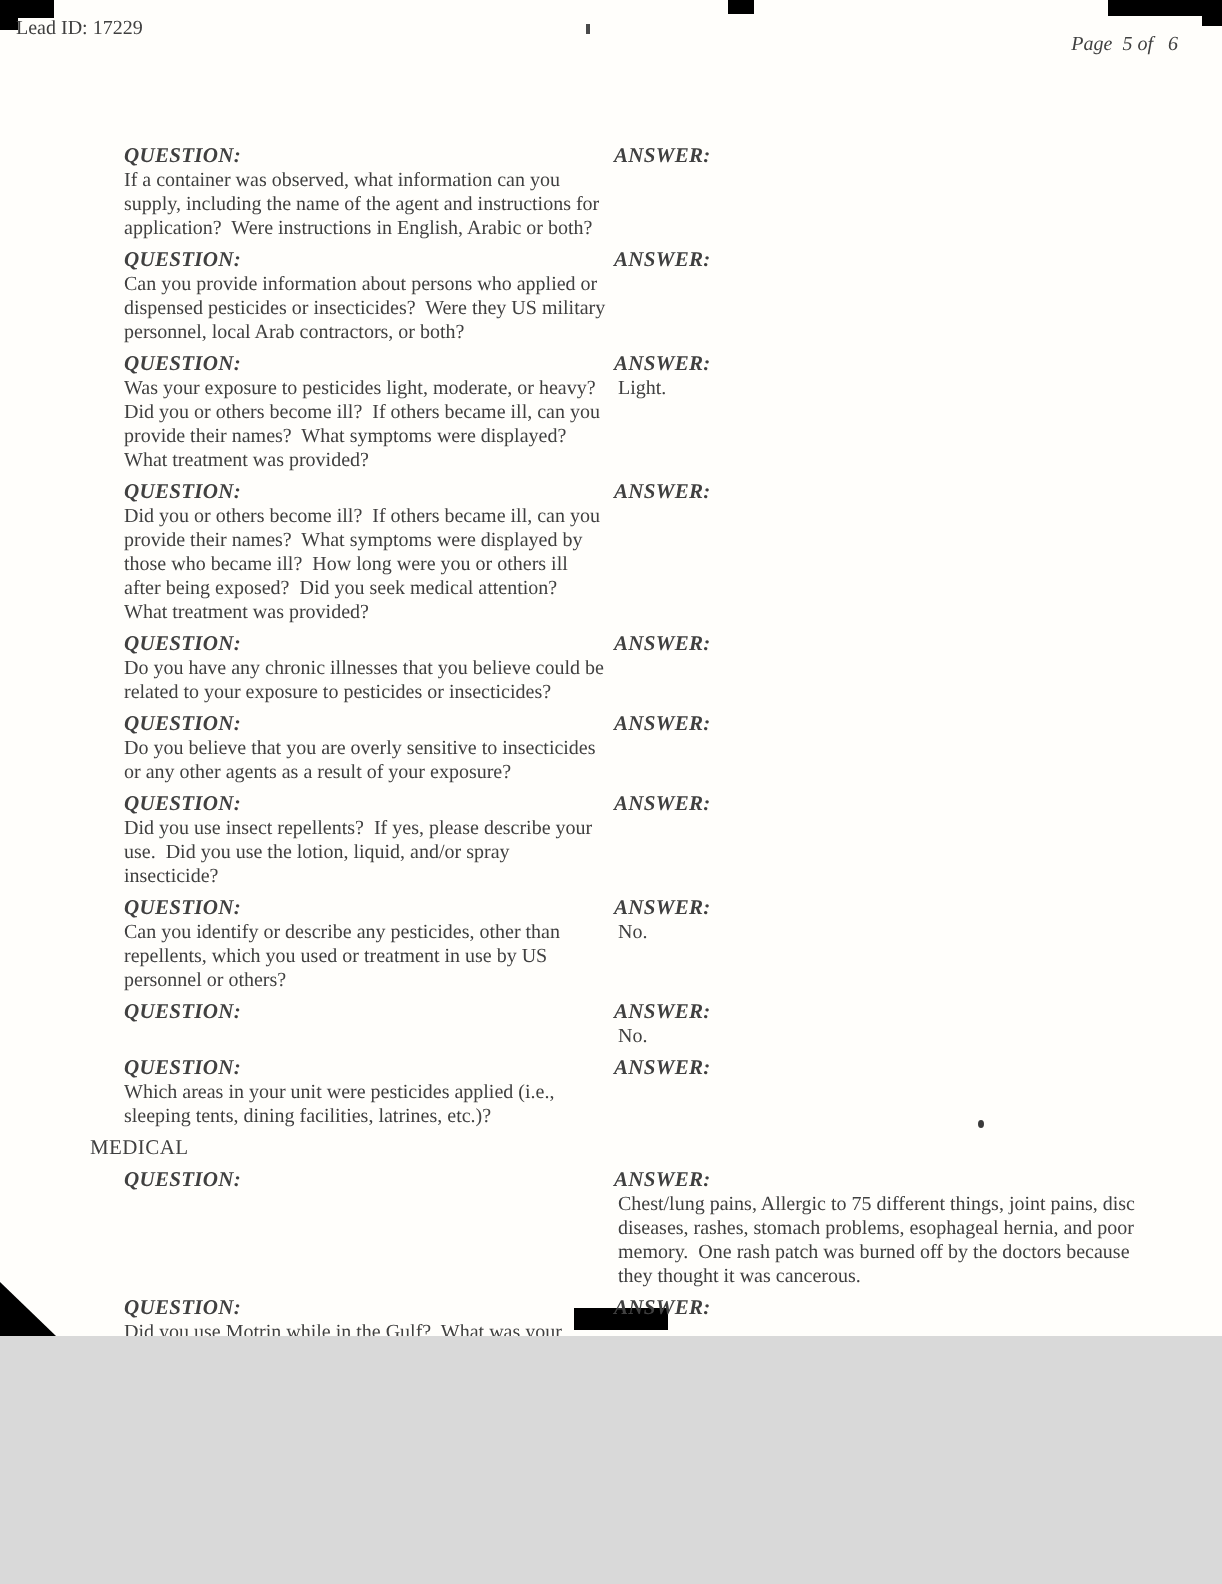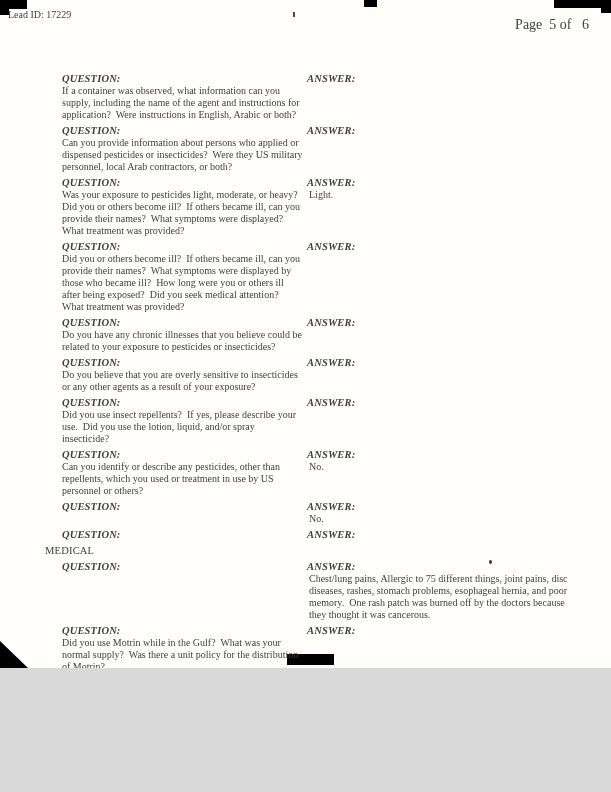--- a/index.html
+++ b/index.html
@@ -9,21 +9,21 @@
   .sheet {
     position: relative;
     width: 611px;
     height: 668px;
     background: #fffefb;
     color: #404040;
     overflow: hidden;
   }
 
   .hdr-left  { position: absolute; top: 9px;  left: 8px;  font-size: 10px; white-space: pre; }
-  .hdr-right { position: absolute; top: 17px; right: 22px; font-size: 14px; white-space: pre; }
+  .hdr-right { position: absolute; top: 17px; right: 22px; font-size: 10px; white-space: pre; font-style: italic; }
 
   .content { position: absolute; top: 73px; left: 62px; width: 532px; }
 
   .qa   { display: flex; align-items: flex-start; margin-bottom: 4px; }
   .qcol { flex: none; width: 245px; }
   .acol { flex: none; width: 280px; }
 
   .lbl {
     font-weight: bold;
     font-size: 10.5px;
@@ -173,20 +173,21 @@
     </div>
     <div class="acol">
       <div class="lbl">ANSWER:</div>
       <div class="atext">No.</div>
     </div>
   </div>
 
   <div class="qa">
     <div class="qcol">
       <div class="lbl">QUESTION:</div>
+      <div class="qtext">Which areas in your unit were pesticides applied (i.e., sleeping tents, dining facilities, latrines, etc.)?</div>
     </div>
     <div class="acol">
       <div class="lbl">ANSWER:</div>
     </div>
   </div>
 
   <div class="section">MEDICAL</div>
 
   <div class="qa">
     <div class="qcol">

